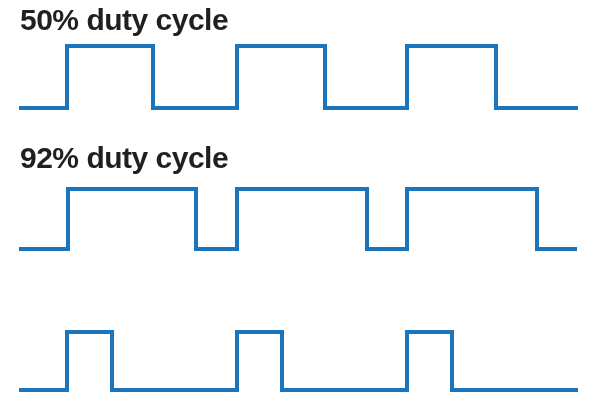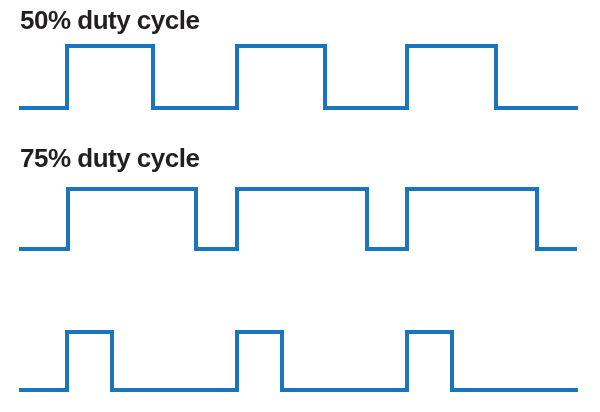--- a/index.html
+++ b/index.html
@@ -12,21 +12,21 @@
     width: 600px;
     height: 412px;
     background: #ffffff;
     overflow: hidden;
     font-family: "Liberation Sans", "DejaVu Sans", sans-serif;
   }
   .wave-label {
     position: absolute;
     left: 20px;
     margin: 0;
-    font-size: 26px;
+    font-size: 30px;
     line-height: 36px;
     font-weight: bold;
     letter-spacing: -0.5px;
     color: #231f20;
     white-space: nowrap;
   }
   .wave-label.l1 { top: 2px; }
   .wave-label.l2 { top: 140px; }
   .wave-label.l3 { top: 286px; }
   svg.waves {
@@ -35,19 +35,19 @@
     top: 0;
     width: 600px;
     height: 412px;
   }
 </style>
 </head>
 <body>
 
 <div class="figure">
   <h2 class="wave-label l1">50% duty cycle</h2>
-  <h2 class="wave-label l2">75% duty cycle</h2>
+  <h2 class="wave-label l2">92% duty cycle</h2>
   <svg class="waves" id="waves" viewBox="0 0 600 412">
       <polyline points="19,108 67,108 67,46 153,46 153,108 237,108 237,46 325,46 325,108 407,108 407,46 496,46 496,108 578,108" fill="none" stroke="#1b75bc" stroke-width="4" stroke-linejoin="miter" stroke-linecap="butt"></polyline>
       <polyline points="19,249 68,249 68,189 196,189 196,249 237,249 237,189 367,189 367,249 407,249 407,189 537,189 537,249 577,249" fill="none" stroke="#1b75bc" stroke-width="4" stroke-linejoin="miter" stroke-linecap="butt"></polyline>
       <polyline points="19,390 67,390 67,332 112,332 112,390 237,390 237,332 282,332 282,390 407,390 407,332 452,332 452,390 578,390" fill="none" stroke="#1b75bc" stroke-width="4" stroke-linejoin="miter" stroke-linecap="butt"></polyline>
     </svg>
 </div>
 
 </body></html>

